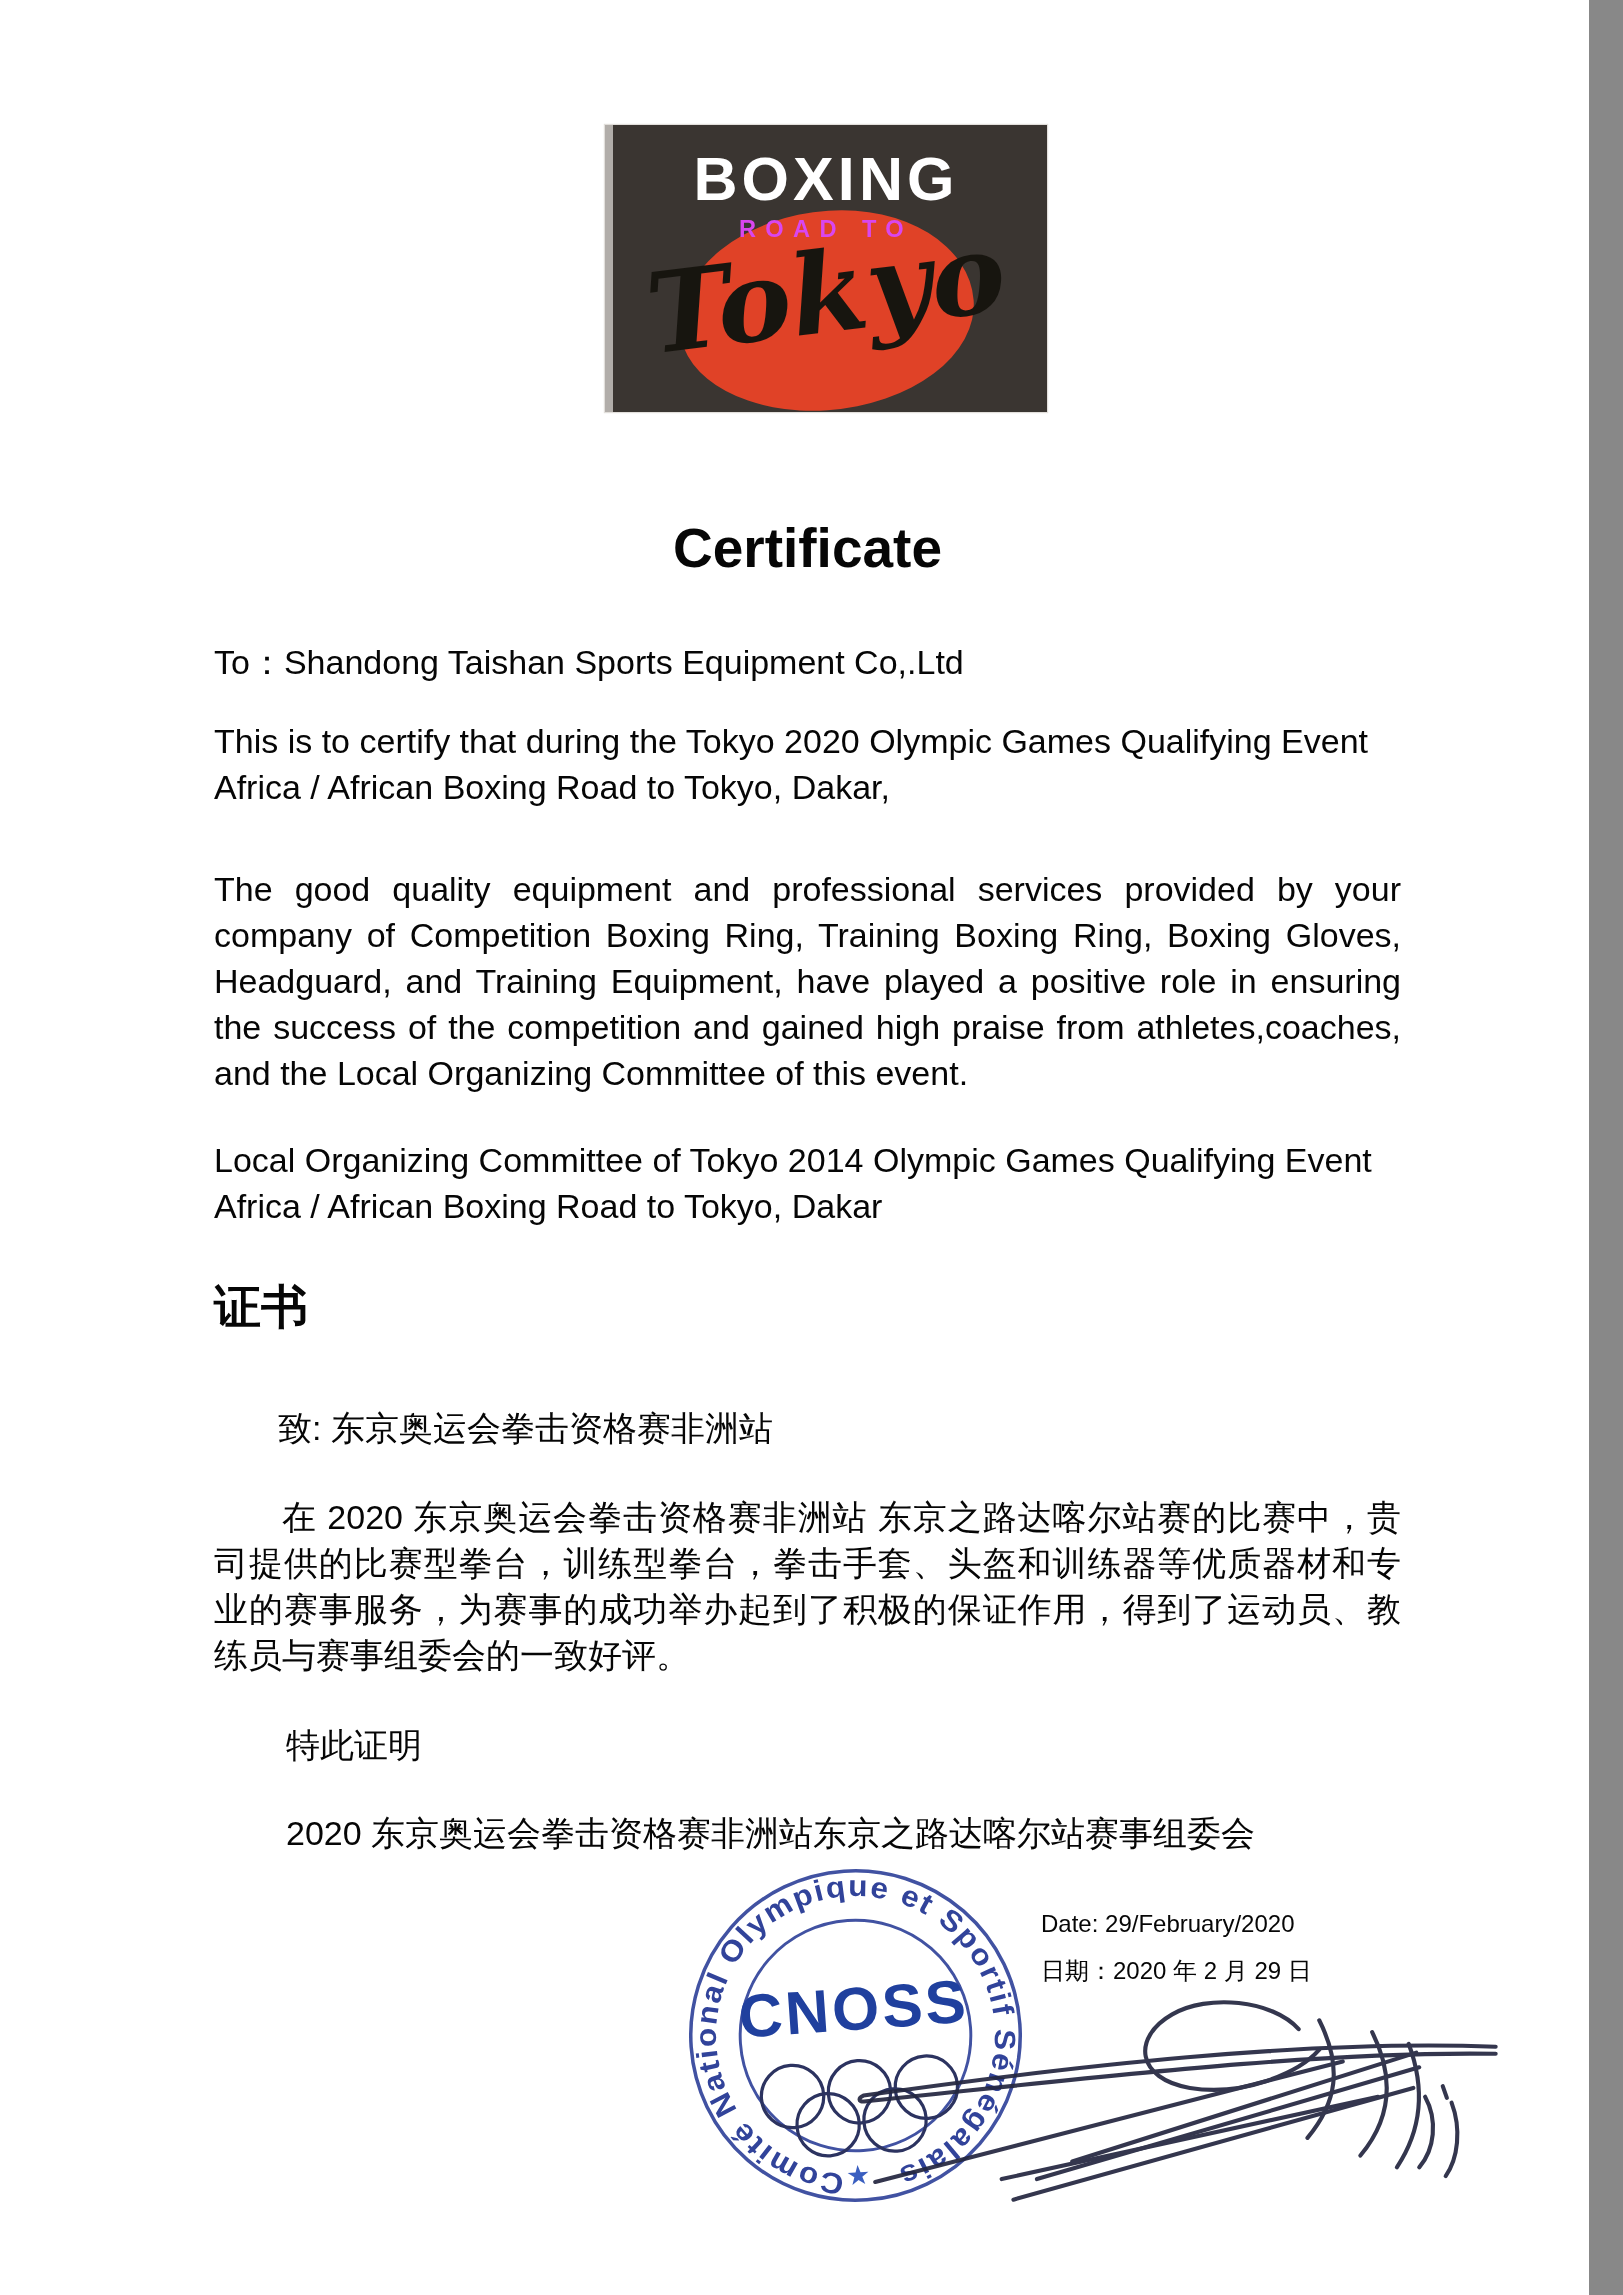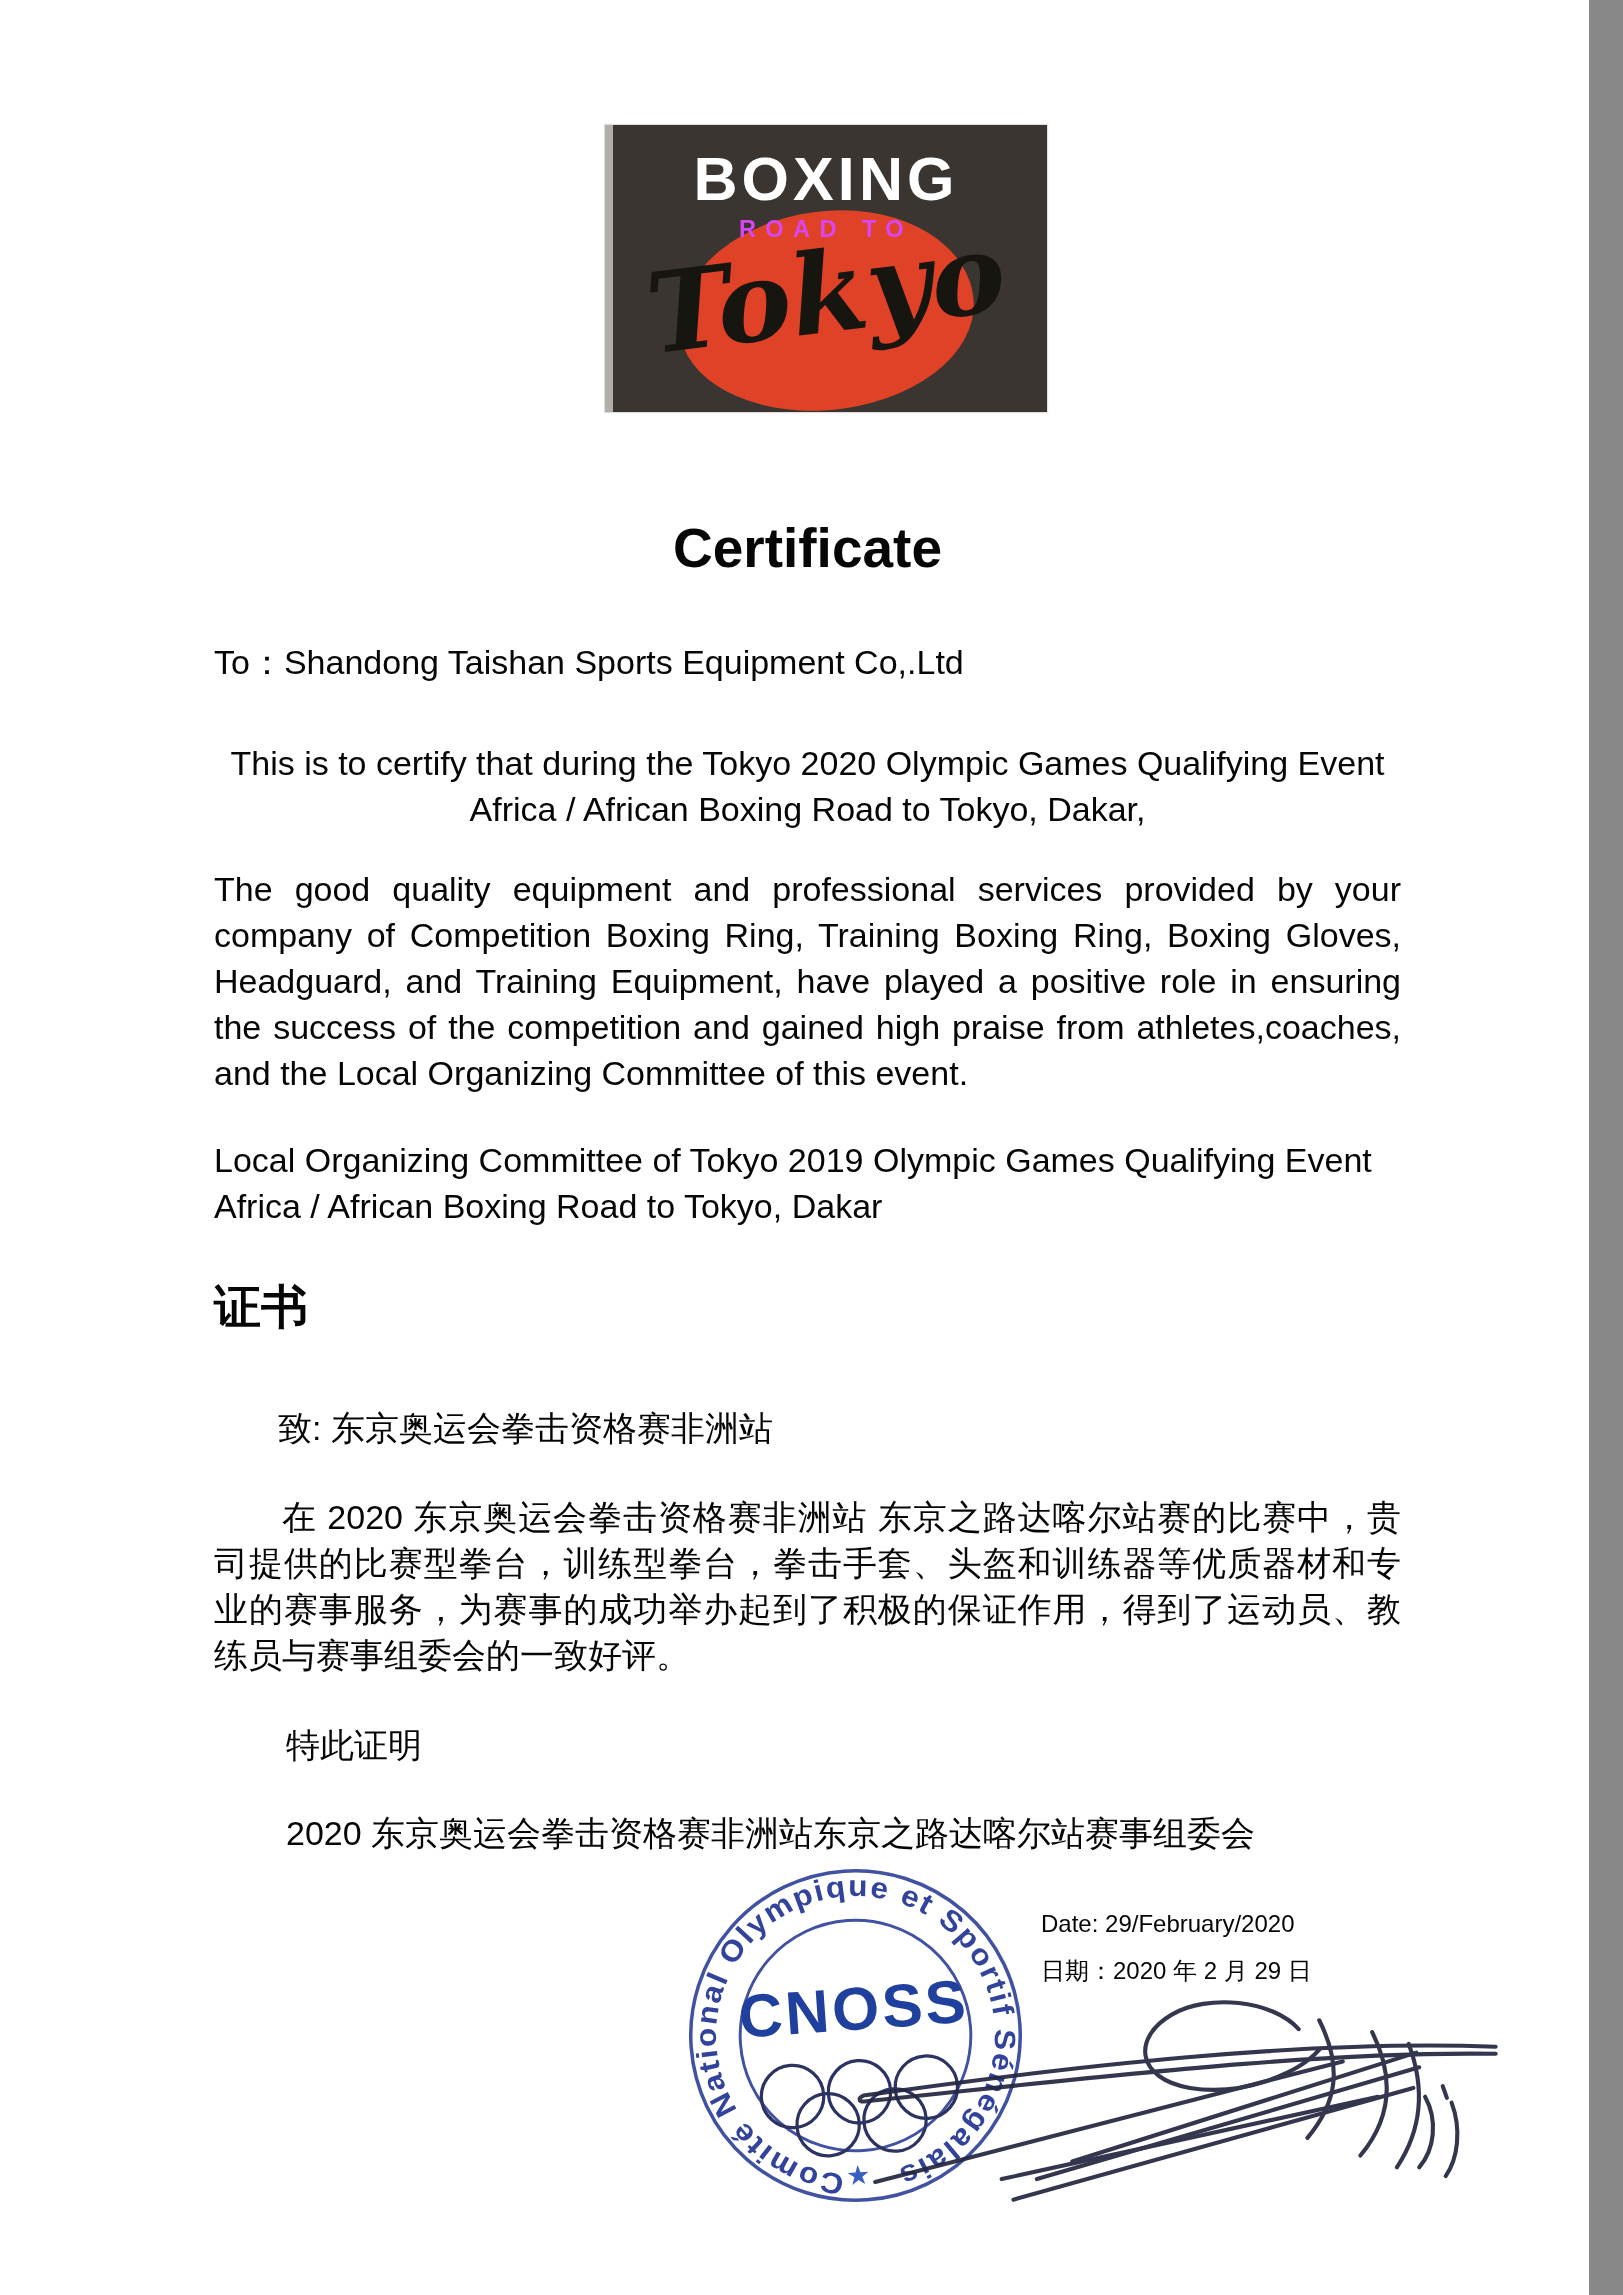--- a/index.html
+++ b/index.html
@@ -43,21 +43,21 @@
 
   
   .h-en{top:521px;left:214px;right:188px;text-align:center;
     font-size:55px;font-weight:bold;line-height:1;}
   .h-zh{top:1283px;left:214px;right:188px;text-align:left;
     font-size:47px;font-weight:bold;line-height:1;}
 
   
   .bodytext{font-size:34px;line-height:46px;}
   .to-line{top:639px;}
-  .p-intro{top:740px;text-align:center;}
+  .p-intro{top:718px;}
   .p-main{top:866px;text-align:justify;}
   .p-comm{top:1137px;}
   .zh-to{top:1405px;padding-left:64px;}
   .zh-para{top:1494px;text-align:justify;text-indent:2em;}
   .zh-certify{top:1722px;padding-left:72px;}
   .zh-comm{top:1810px;padding-left:72px;}
 
   
   .date-block{position:absolute;left:1041px;top:1900px;font-size:24px;line-height:47px;}
   .stamp{position:absolute;left:679px;top:1859px;width:353px;height:353px;transform:rotate(-4deg);}
@@ -74,21 +74,21 @@
     <div class="logo-blob"></div>
     <div class="logo-brand">BOXING</div>
     <div class="logo-roadto">ROAD TO</div>
     <div class="logo-script">Tokyo</div>
   </div>
 
   <h1 class="abs h-en">Certificate</h1>
   <p class="abs bodytext to-line">To：Shandong Taishan Sports Equipment Co,.Ltd</p>
   <p class="abs bodytext p-intro">This is to certify that during the Tokyo 2020 Olympic Games Qualifying Event Africa / African Boxing Road to Tokyo, Dakar,</p>
   <p class="abs bodytext p-main">The good quality equipment and professional services provided by your company of Competition Boxing Ring, Training Boxing Ring, Boxing Gloves, Headguard, and Training Equipment, have played a positive role in ensuring the success of the competition and gained high praise from athletes,coaches, and the Local Organizing Committee of this event.</p>
-  <p class="abs bodytext p-comm">Local Organizing Committee of Tokyo 2019 Olympic Games Qualifying Event Africa / African Boxing Road to Tokyo, Dakar</p>
+  <p class="abs bodytext p-comm">Local Organizing Committee of Tokyo 2014 Olympic Games Qualifying Event Africa / African Boxing Road to Tokyo, Dakar</p>
 
   <h2 class="abs h-zh">证书</h2>
   <p class="abs bodytext zh-to">致: 东京奥运会拳击资格赛非洲站</p>
   <p class="abs bodytext zh-para">在 2020 东京奥运会拳击资格赛非洲站 东京之路达喀尔站赛的比赛中，贵司提供的比赛型拳台，训练型拳台，拳击手套、头盔和训练器等优质器材和专业的赛事服务，为赛事的成功举办起到了积极的保证作用，得到了运动员、教练员与赛事组委会的一致好评。</p>
   <p class="abs bodytext zh-certify">特此证明</p>
   <p class="abs bodytext zh-comm">2020 东京奥运会拳击资格赛非洲站东京之路达喀尔站赛事组委会</p>
 
   <div class="date-block">
     <div>Date: 29/February/2020</div>
     <div>日期：2020 年 2 月 29 日</div>

